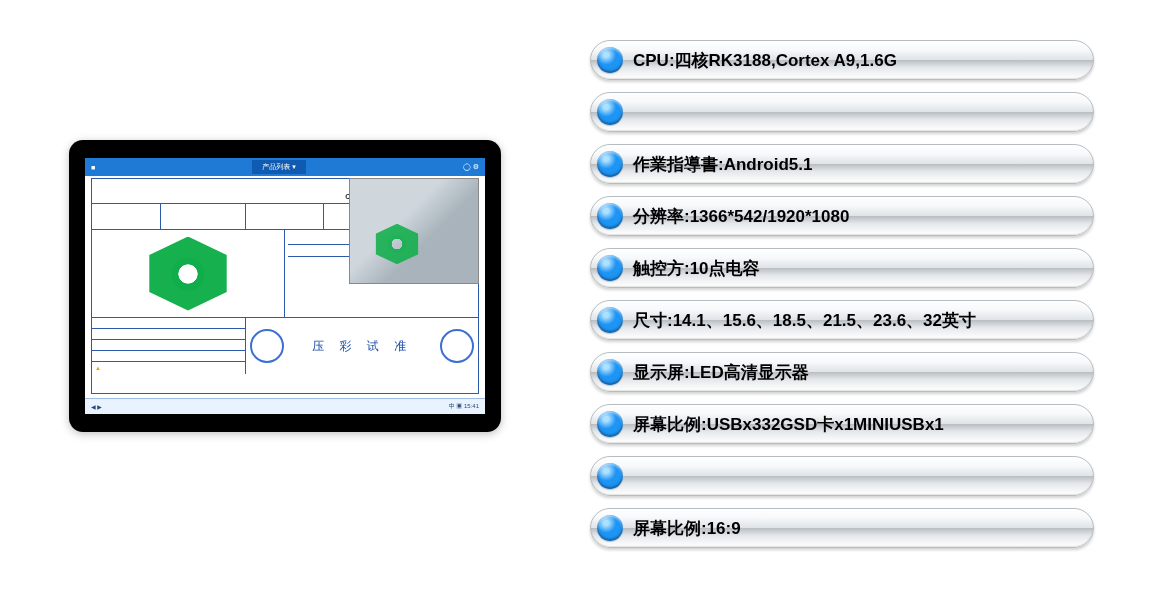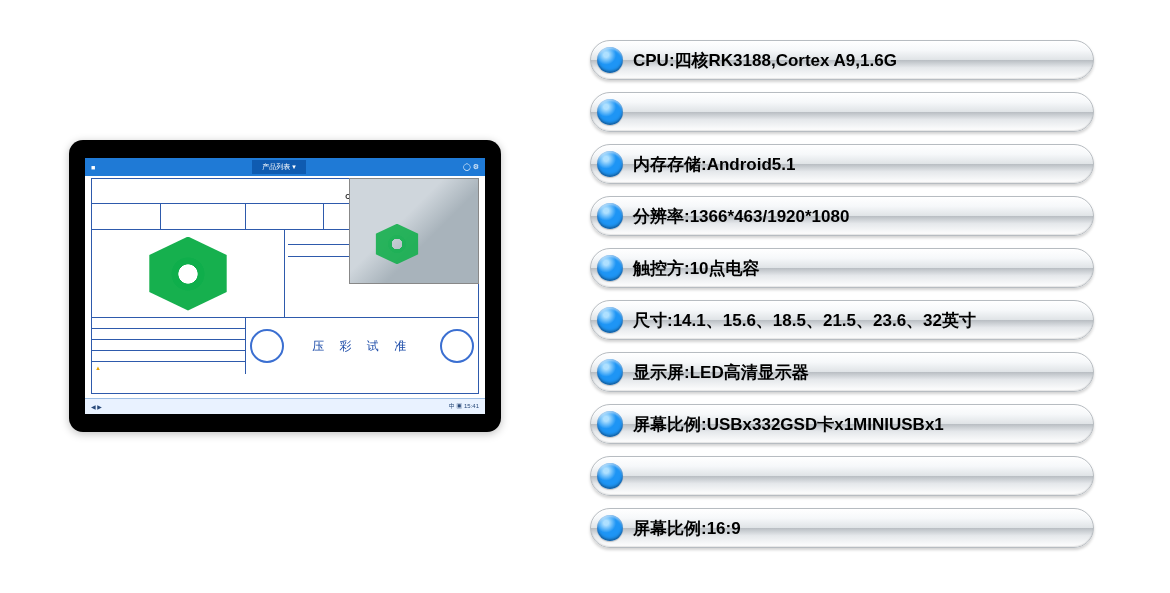--- a/index.html
+++ b/index.html
@@ -203,25 +203,25 @@
   <div class="right">
     <div class="spec-item">
       <div class="bullet"></div>
       <div class="spec-text">CPU:四核RK3188,Cortex A9,1.6G</div>
     </div>
     <div class="spec-item">
       <div class="bullet"></div>
     </div>
     <div class="spec-item">
       <div class="bullet"></div>
-      <div class="spec-text">内存存储:Android5.1</div>
-    </div>
-    <div class="spec-item">
-      <div class="bullet"></div>
-      <div class="spec-text">分辨率:1366*463/1920*1080</div>
+      <div class="spec-text">作業指導書:Android5.1</div>
+    </div>
+    <div class="spec-item">
+      <div class="bullet"></div>
+      <div class="spec-text">分辨率:1366*542/1920*1080</div>
     </div>
     <div class="spec-item">
       <div class="bullet"></div>
       <div class="spec-text">触控方:10点电容</div>
     </div>
     <div class="spec-item">
       <div class="bullet"></div>
       <div class="spec-text">尺寸:14.1、15.6、18.5、21.5、23.6、32英寸</div>
     </div>
     <div class="spec-item">

